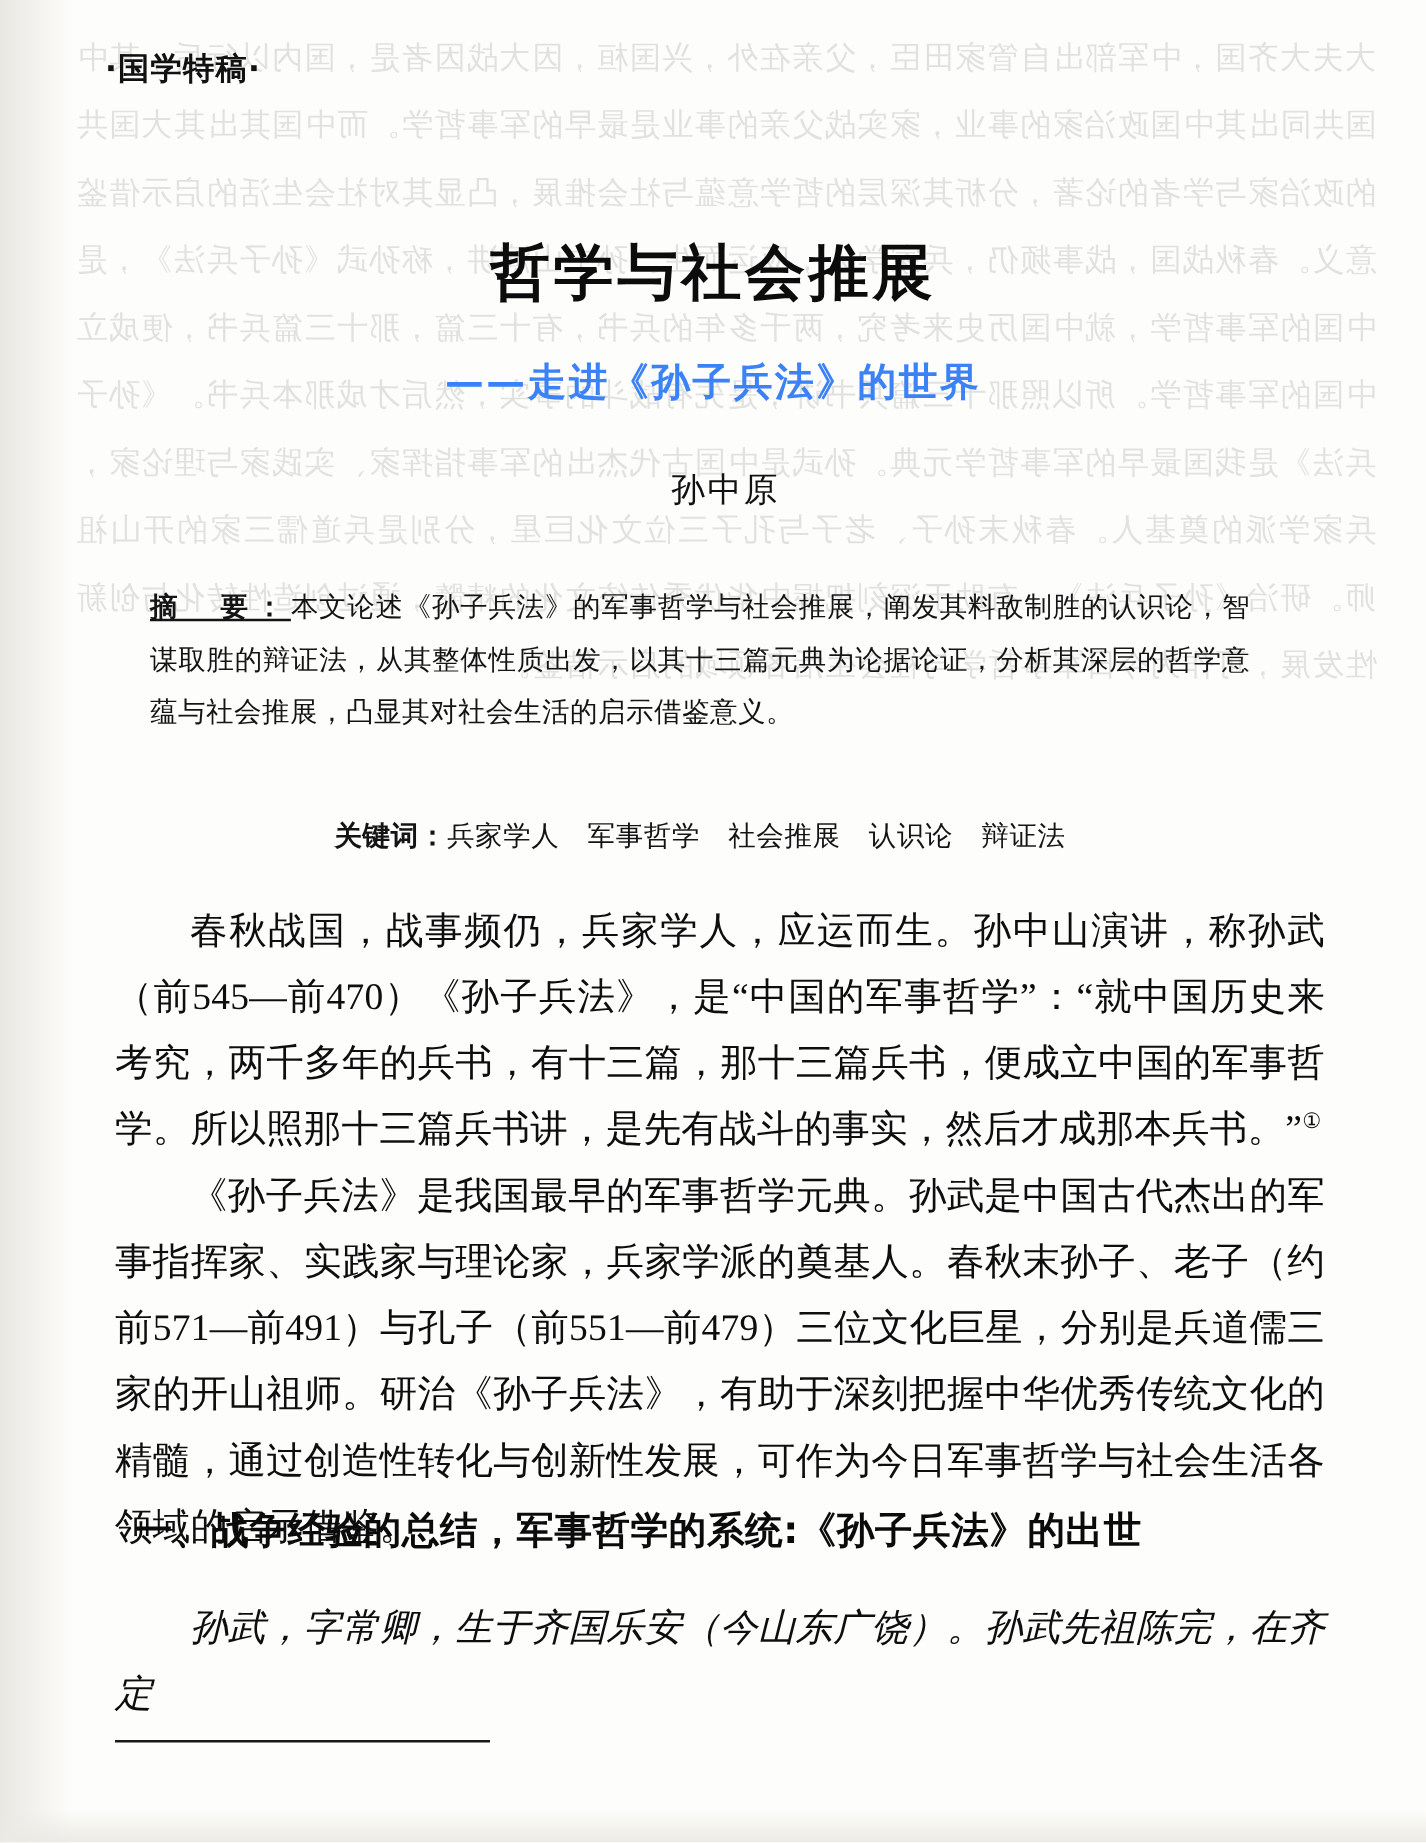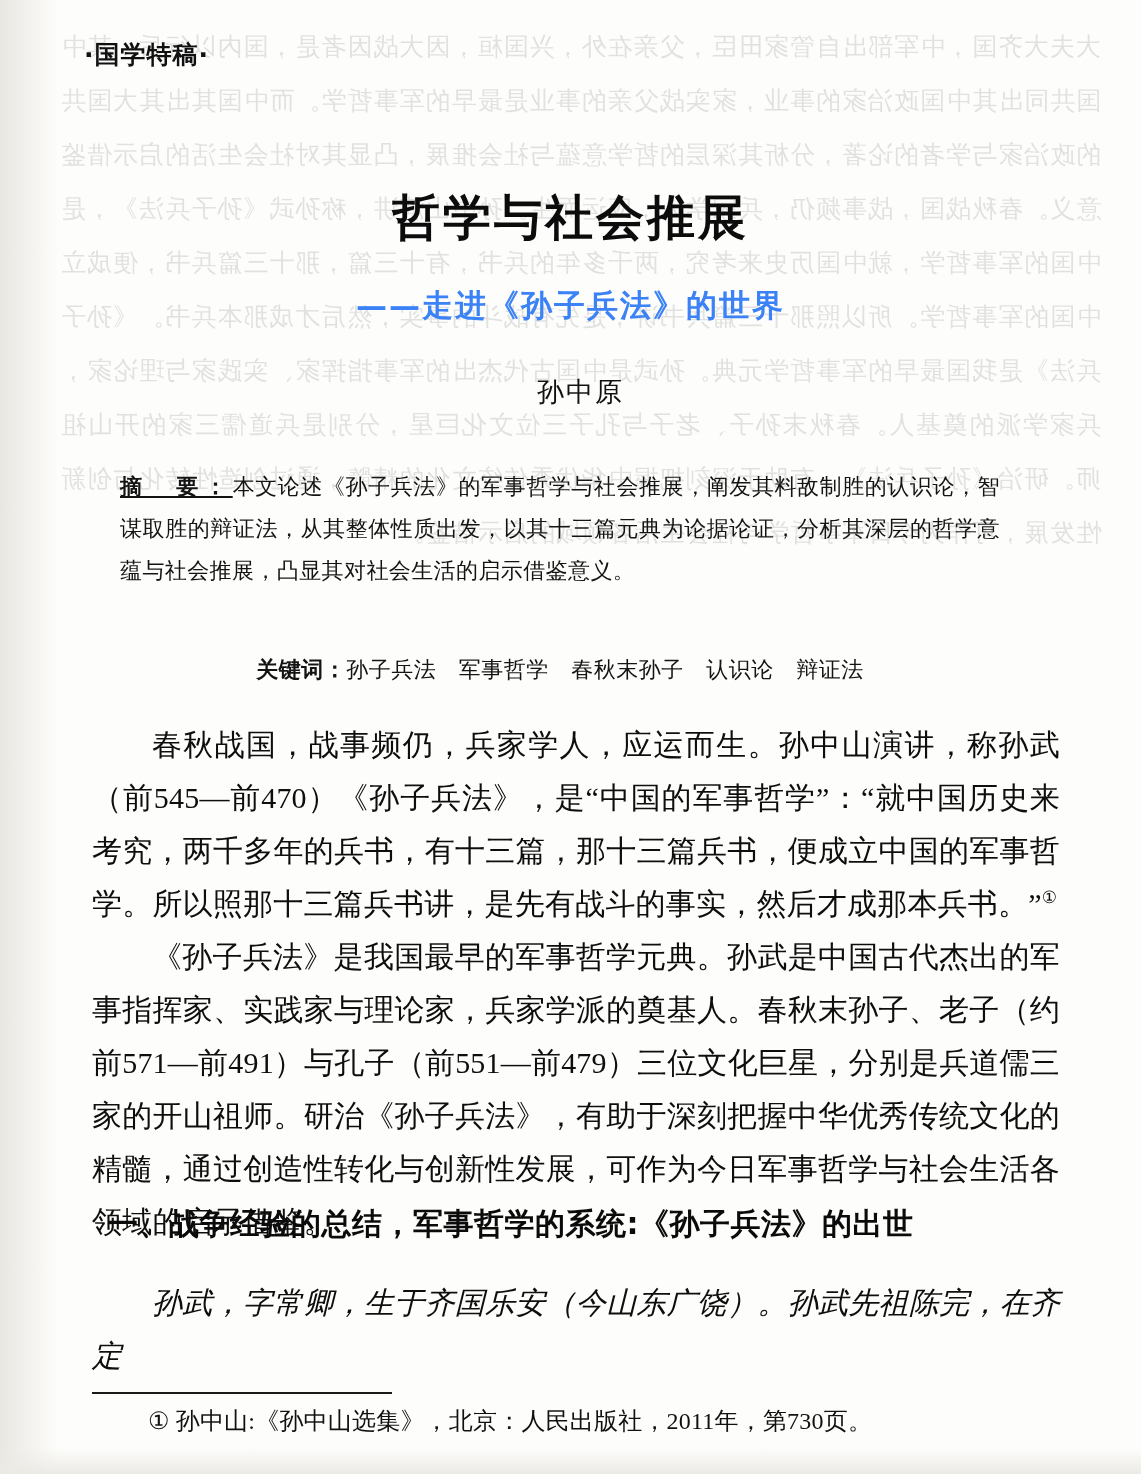--- a/index.html
+++ b/index.html
@@ -225,33 +225,30 @@
 
     <div class="title">哲学与社会推展</div>
     <div class="subtitle">——走进《孙子兵法》的世界</div>
     <div class="author">孙中原</div>
 
     <div class="abstract">
       <span class="lead">摘　要：</span><span>本文论述《孙子兵法》的军事哲学与社会推展，阐发其料敌制胜的认识论，智谋取胜的辩证法，从其整体性质出发，以其十三篇元典为论据论证，分析其深层的哲学意蕴与社会推展，凸显其对社会生活的启示借鉴意义。</span>
     </div>
 
     <div class="keywords">
-      <span class="lead">关键词：</span><span>孙子兵法　军事哲学　春秋末孙子　认识论　辩证法</span>
+      <span class="lead">关键词：</span><span>兵家学人　军事哲学　社会推展　认识论　辩证法</span>
     </div>
 
     <div class="body">
       <p><span>春秋战国，战事频仍，兵家学人，应运而生。孙中山演讲，称孙武（前545—前470）《孙子兵法》，是“中国的军事哲学”：“就中国历史来考究，两千多年的兵书，有十三篇，那十三篇兵书，便成立中国的军事哲学。所以照那十三篇兵书讲，是先有战斗的事实，然后才成那本兵书。”</span><sup class="fn">①</sup></p>
       <p>《孙子兵法》是我国最早的军事哲学元典。孙武是中国古代杰出的军事指挥家、实践家与理论家，兵家学派的奠基人。春秋末孙子、老子（约前571—前491）与孔子（前551—前479）三位文化巨星，分别是兵道儒三家的开山祖师。研治《孙子兵法》，有助于深刻把握中华优秀传统文化的精髓，通过创造性转化与创新性发展，可作为今日军事哲学与社会生活各领域的启示借鉴。</p>
     </div>
 
     <div class="section-head">一、战争经验的总结，军事哲学的系统:《孙子兵法》的出世</div>
 
     <div class="body2">
       <p>孙武，字常卿，生于齐国乐安（今山东广饶）。孙武先祖陈完，在齐定</p>
     </div>
 
     <div class="fn-rule"></div>
-    <div class="footnote">
-      <span class="marker">①</span><span>孙中山:《孙中山选集》，北京：人民出版社，2011年，第730页。</span>
-    </div>
 
   </div>
 </div>
 
 </body></html>

